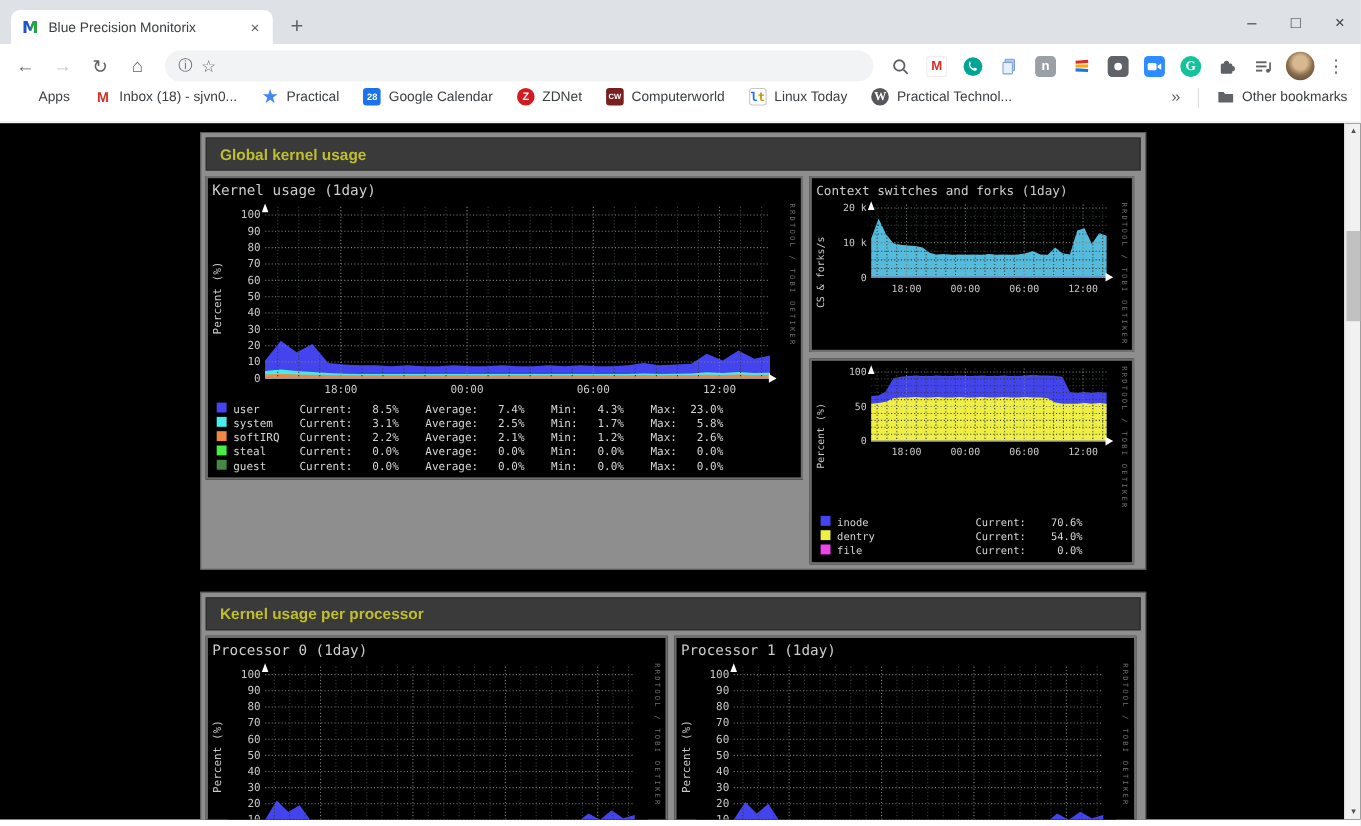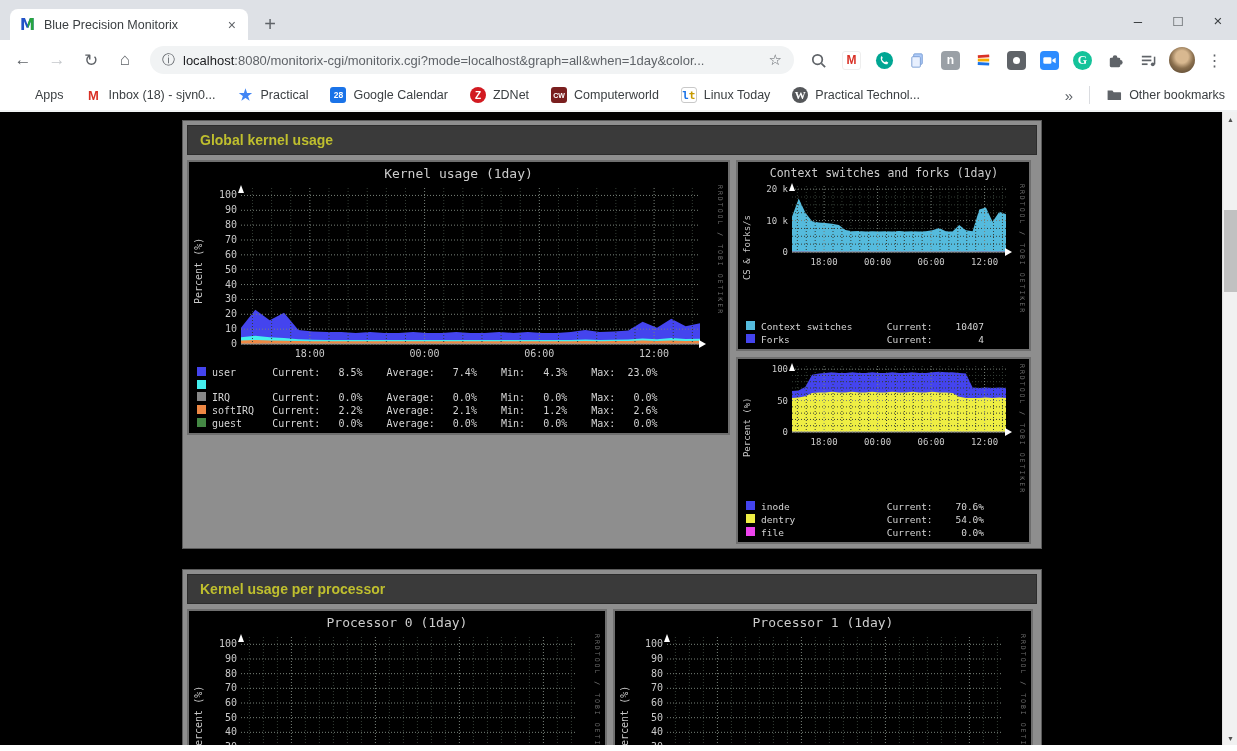--- a/index.html
+++ b/index.html
@@ -41,21 +41,21 @@
   .gmail-m { color:#d93025; background:#fff; border:1px solid #eee; border-radius:3px; }
   .grammarly { background:#15c39a; border-radius:50%; font-family:"Liberation Serif",serif; }
   .gray-sq { background:#9aa0a6; color:#fff; }
   .dark-sq { background:#5f6368; }
   .dark-sq i { width:7px; height:7px; background:#fff; border-radius:50%; }
   .avatar { width:26px; height:26px; border-radius:50%;
             background:radial-gradient(circle at 50% 38%, #d8b890 0 30%, #8a6f4e 55%, #4a3a28 100%); }
   .kebab { color:#5f6368; font-size:16px; }
 
   
-  .bookmarks { height:32px; background:#fff; display:flex; align-items:center; padding:0 12px; gap:22px;
+  .bookmarks { height:32px; background:#fff; display:flex; align-items:flex-start; padding:0 12px; gap:22px;
                border-bottom:2px solid #f1f3f4; }
   .bm { display:flex; align-items:center; gap:7px; font-size:12.5px; color:#3c4043; white-space:nowrap; }
   .bm-ic { width:16px; height:16px; display:flex; align-items:center; justify-content:center;
            font-size:11px; font-weight:bold; border-radius:3px; flex:0 0 auto; }
   .apps-grid { display:grid; grid-template-columns:repeat(3,4px); grid-template-rows:repeat(3,4px); gap:1px; }
   .apps-grid i { border-radius:1px; }
   .apps-grid i:nth-child(1){background:#e8453c}.apps-grid i:nth-child(2){background:#fbbd00}
   .apps-grid i:nth-child(3){background:#34a853}.apps-grid i:nth-child(4){background:#4285f4}
   .apps-grid i:nth-child(5){background:#e8453c}.apps-grid i:nth-child(6){background:#34a853}
   .apps-grid i:nth-child(7){background:#fbbd00}.apps-grid i:nth-child(8){background:#4285f4}
@@ -75,21 +75,21 @@
   .content { position:relative; height:633px; background:#000; overflow:hidden; }
   .page-inner { margin-left:182px; padding-top:8px; width:860px; }
   .msection { width:860px; background:#8e8e8e; border:1px solid #5a5a5a; padding:4px; margin-bottom:20px; }
   .sec-title { background:#3a3a3a; border:1px solid #2c2c2c; color:#bfbf2e;
                font:bold 14px "Liberation Sans",sans-serif; padding:6px 12px; margin-bottom:5px; }
   .sec-body { display:flex; gap:6px; align-items:flex-start; }
   .col { display:flex; flex-direction:column; gap:6px; }
   .gbox { background:#000; border:2px solid #6f6f6f; padding:2px 4px 4px 4px; }
   .graph { display:grid; grid-template-columns:14px max-content 12px;
            grid-template-areas:"t t t" "y p w" "l l l"; }
-  .g-title { grid-area:t; text-align:center; color:#cccccc;
+  .g-title { grid-area:t; color:#cccccc;
              font:13px "DejaVu Sans Mono",monospace; padding:2px 0 1px 0; }
   .small .g-title { font-size:11.5px; }
   .g-ylab { grid-area:y; writing-mode:vertical-rl; transform:rotate(180deg); text-align:center;
             color:#c9c9c9; font:10px "DejaVu Sans Mono",monospace; }
   .small .g-ylab { font-size:9px; }
   .g-plot { grid-area:p; display:block; background:#000; }
   .g-wm { grid-area:w; writing-mode:vertical-rl; color:#6f6f6f; letter-spacing:2px;
           font:6.5px "DejaVu Sans Mono",monospace; padding-top:3px; }
   .g-legend { grid-area:l; padding:5px 0 0 4px; }
   .leg-row { line-height:12px; white-space:pre; color:#d4d4d4; }
@@ -128,21 +128,20 @@
     </div>
   </div>
 
   <div class="toolbar">
     <div class="navbtn">←</div>
     <div class="navbtn disabled">→</div>
     <div class="navbtn">↻</div>
     <div class="navbtn">⌂</div>
     <div class="omnibox">
       <span class="omni-info">ⓘ</span>
-      <span class="omni-url"><b>localhost</b><span>:8080/monitorix-cgi/monitorix.cgi?mode=localhost&amp;graph=all&amp;when=1day&amp;color...</span></span>
       <span class="omni-star">☆</span>
     </div>
     <div class="ext">
       <svg viewBox="0 0 20 20">
           <circle cx="9" cy="9" r="5" fill="none" stroke="#5f6368" stroke-width="1.8"></circle>
           <line x1="13" y1="13" x2="17" y2="17" stroke="#5f6368" stroke-width="1.8"></line>
         </svg>
     </div>
     <div class="ext">
       <span class="icon-badge gmail-m">M</span>
@@ -328,23 +327,23 @@
                   <text x="30" y="31.285714285714306" text-anchor="end" fill="#c9c9c9" font-size="10" font-family="&quot;DejaVu Sans Mono&quot;,monospace">90</text>
                   <text x="30" y="16.428571428571445" text-anchor="end" fill="#c9c9c9" font-size="10" font-family="&quot;DejaVu Sans Mono&quot;,monospace">100</text>
                   <text x="102.85" y="175" text-anchor="middle" fill="#c9c9c9" font-size="10" font-family="&quot;DejaVu Sans Mono&quot;,monospace">18:00</text>
                   <text x="217.60000000000002" y="175" text-anchor="middle" fill="#c9c9c9" font-size="10" font-family="&quot;DejaVu Sans Mono&quot;,monospace">00:00</text>
                   <text x="332.35" y="175" text-anchor="middle" fill="#c9c9c9" font-size="10" font-family="&quot;DejaVu Sans Mono&quot;,monospace">06:00</text>
                   <text x="447.1" y="175" text-anchor="middle" fill="#c9c9c9" font-size="10" font-family="&quot;DejaVu Sans Mono&quot;,monospace">12:00</text>
                 </svg>
               <div class="g-wm">RRDTOOL / TOBI OETIKER</div>
               <div class="g-legend">
                   <div class="leg-row"><span class="swatch" style="background: rgb(68, 68, 238);"></span><span class="leg-text">user      Current:   8.5%    Average:   7.4%    Min:   4.3%    Max:  23.0%</span></div>
-                  <div class="leg-row"><span class="swatch" style="background: rgb(68, 238, 238);"></span></div>
-                  <div class="leg-row"><span class="swatch" style="background: rgb(136, 136, 136);"></span><span class="leg-text">IRQ       Current:   0.0%    Average:   0.0%    Min:   0.0%    Max:   0.0%</span></div>
+                  <div class="leg-row"><span class="swatch" style="background: rgb(68, 238, 238);"></span><span class="leg-text">system    Current:   3.1%    Average:   2.5%    Min:   1.7%    Max:   5.8%</span></div>
                   <div class="leg-row"><span class="swatch" style="background: rgb(238, 136, 68);"></span><span class="leg-text">softIRQ   Current:   2.2%    Average:   2.1%    Min:   1.2%    Max:   2.6%</span></div>
+                  <div class="leg-row"><span class="swatch" style="background: rgb(68, 238, 68);"></span><span class="leg-text">steal     Current:   0.0%    Average:   0.0%    Min:   0.0%    Max:   0.0%</span></div>
                   <div class="leg-row"><span class="swatch" style="background: rgb(68, 136, 68);"></span><span class="leg-text">guest     Current:   0.0%    Average:   0.0%    Min:   0.0%    Max:   0.0%</span></div>
                 </div>
             </div>
           </div>
           <div class="col">
             <div class="gbox small" style="width:295px">
               <div class="graph">
                 <div class="g-title">Context switches and forks  (1day)</div>
                 <div class="g-ylab">CS &amp; forks/s</div>
                 <svg class="g-plot" width="258" height="88">
@@ -388,24 +387,20 @@
                     <polygon points="249,67 249,75 256,71" fill="#ffffff"></polygon>
                     <text x="32" y="74" text-anchor="end" fill="#c9c9c9" font-size="9" font-family="&quot;DejaVu Sans Mono&quot;,monospace">0</text>
                     <text x="32" y="42.57142857142857" text-anchor="end" fill="#c9c9c9" font-size="9" font-family="&quot;DejaVu Sans Mono&quot;,monospace">10 k</text>
                     <text x="32" y="11.142857142857146" text-anchor="end" fill="#c9c9c9" font-size="9" font-family="&quot;DejaVu Sans Mono&quot;,monospace">20 k</text>
                     <text x="68.1" y="84" text-anchor="middle" fill="#c9c9c9" font-size="9" font-family="&quot;DejaVu Sans Mono&quot;,monospace">18:00</text>
                     <text x="121.60000000000001" y="84" text-anchor="middle" fill="#c9c9c9" font-size="9" font-family="&quot;DejaVu Sans Mono&quot;,monospace">00:00</text>
                     <text x="175.1" y="84" text-anchor="middle" fill="#c9c9c9" font-size="9" font-family="&quot;DejaVu Sans Mono&quot;,monospace">06:00</text>
                     <text x="228.6" y="84" text-anchor="middle" fill="#c9c9c9" font-size="9" font-family="&quot;DejaVu Sans Mono&quot;,monospace">12:00</text>
                   </svg>
                 <div class="g-wm">RRDTOOL / TOBI OETIKER</div>
-                <div class="g-legend">
-                    <div class="leg-row"><span class="swatch" style="background: rgb(85, 187, 221);"></span><span class="leg-text">Context switches      Current:    10407</span></div>
-                    <div class="leg-row"><span class="swatch" style="background: rgb(68, 68, 238);"></span><span class="leg-text">Forks                 Current:        4</span></div>
-                  </div>
               </div>
             </div>
             <div class="gbox small" style="width:295px">
               <div class="graph">
                 <div class="g-ylab">Percent (%)</div>
                 <svg class="g-plot" width="258" height="88">
                     <polygon points="36,71 36.0,30.1 42.7,29.5 49.4,25.7 56.1,13.8 62.8,12.5 69.4,11.9 76.1,11.3 82.8,11.9 89.5,11.9 96.2,11.3 102.9,11.9 109.6,11.9 116.3,11.3 122.9,11.9 129.6,11.9 136.3,11.3 143.0,11.9 149.7,11.9 156.4,11.3 163.1,11.9 169.8,11.9 176.4,11.3 183.1,10.7 189.8,11.3 196.5,11.3 203.2,11.9 209.9,12.5 216.6,26.4 223.3,27.0 229.9,26.4 236.6,27.0 243.3,26.4 250.0,27.0 250,71" fill="#4444EE"></polygon>
                     <polygon points="36,71 36.0,37.1 42.7,36.4 49.4,35.2 56.1,32.0 62.8,31.4 69.4,31.4 76.1,30.8 82.8,31.4 89.5,31.4 96.2,30.8 102.9,31.4 109.6,31.4 116.3,30.8 122.9,31.4 129.6,31.4 136.3,30.8 143.0,31.4 149.7,31.4 156.4,30.8 163.1,31.4 169.8,31.4 176.4,30.8 183.1,31.4 189.8,31.4 196.5,32.0 203.2,35.8 209.9,37.1 216.6,37.1 223.3,37.1 229.9,36.4 236.6,37.1 243.3,36.4 250.0,37.1 250,71" fill="#EEEE44"></polygon>
                     <polygon points="36,71 36.0,71.0 42.7,71.0 49.4,71.0 56.1,71.0 62.8,71.0 69.4,71.0 76.1,71.0 82.8,71.0 89.5,71.0 96.2,71.0 102.9,71.0 109.6,71.0 116.3,71.0 122.9,71.0 129.6,71.0 136.3,71.0 143.0,71.0 149.7,71.0 156.4,71.0 163.1,71.0 169.8,71.0 176.4,71.0 183.1,71.0 189.8,71.0 196.5,71.0 203.2,71.0 209.9,71.0 216.6,71.0 223.3,71.0 229.9,71.0 236.6,71.0 243.3,71.0 250.0,71.0 250,71" fill="#EE44EE"></polygon>
                     <line x1="36" x2="250" y1="71" y2="71" stroke="#78827a" stroke-dasharray="1,2"></line>

